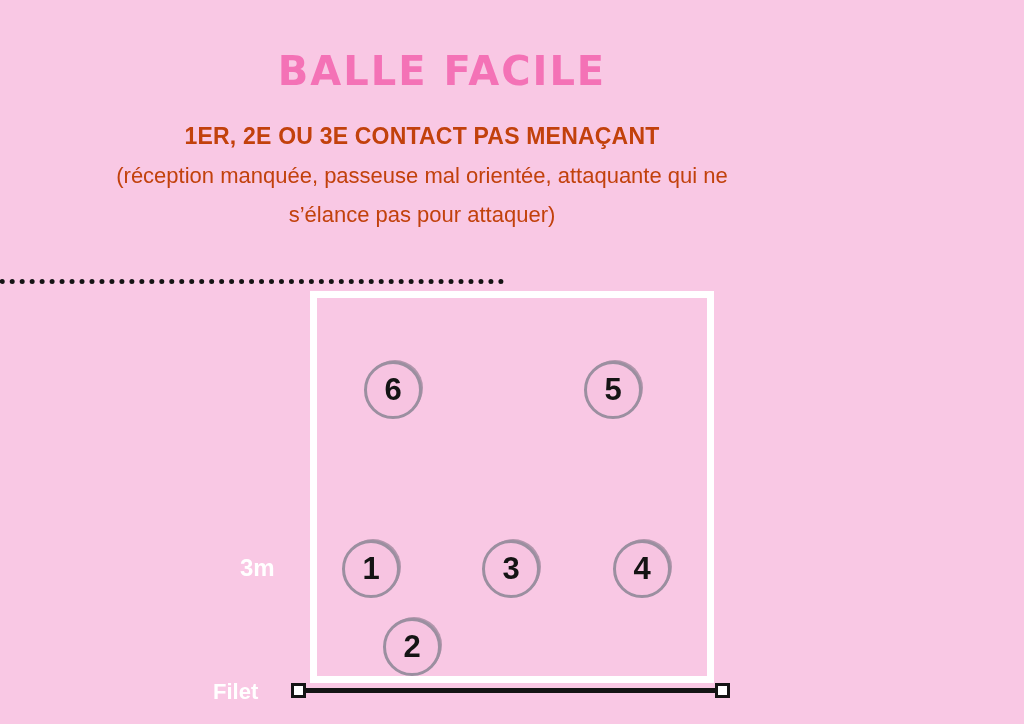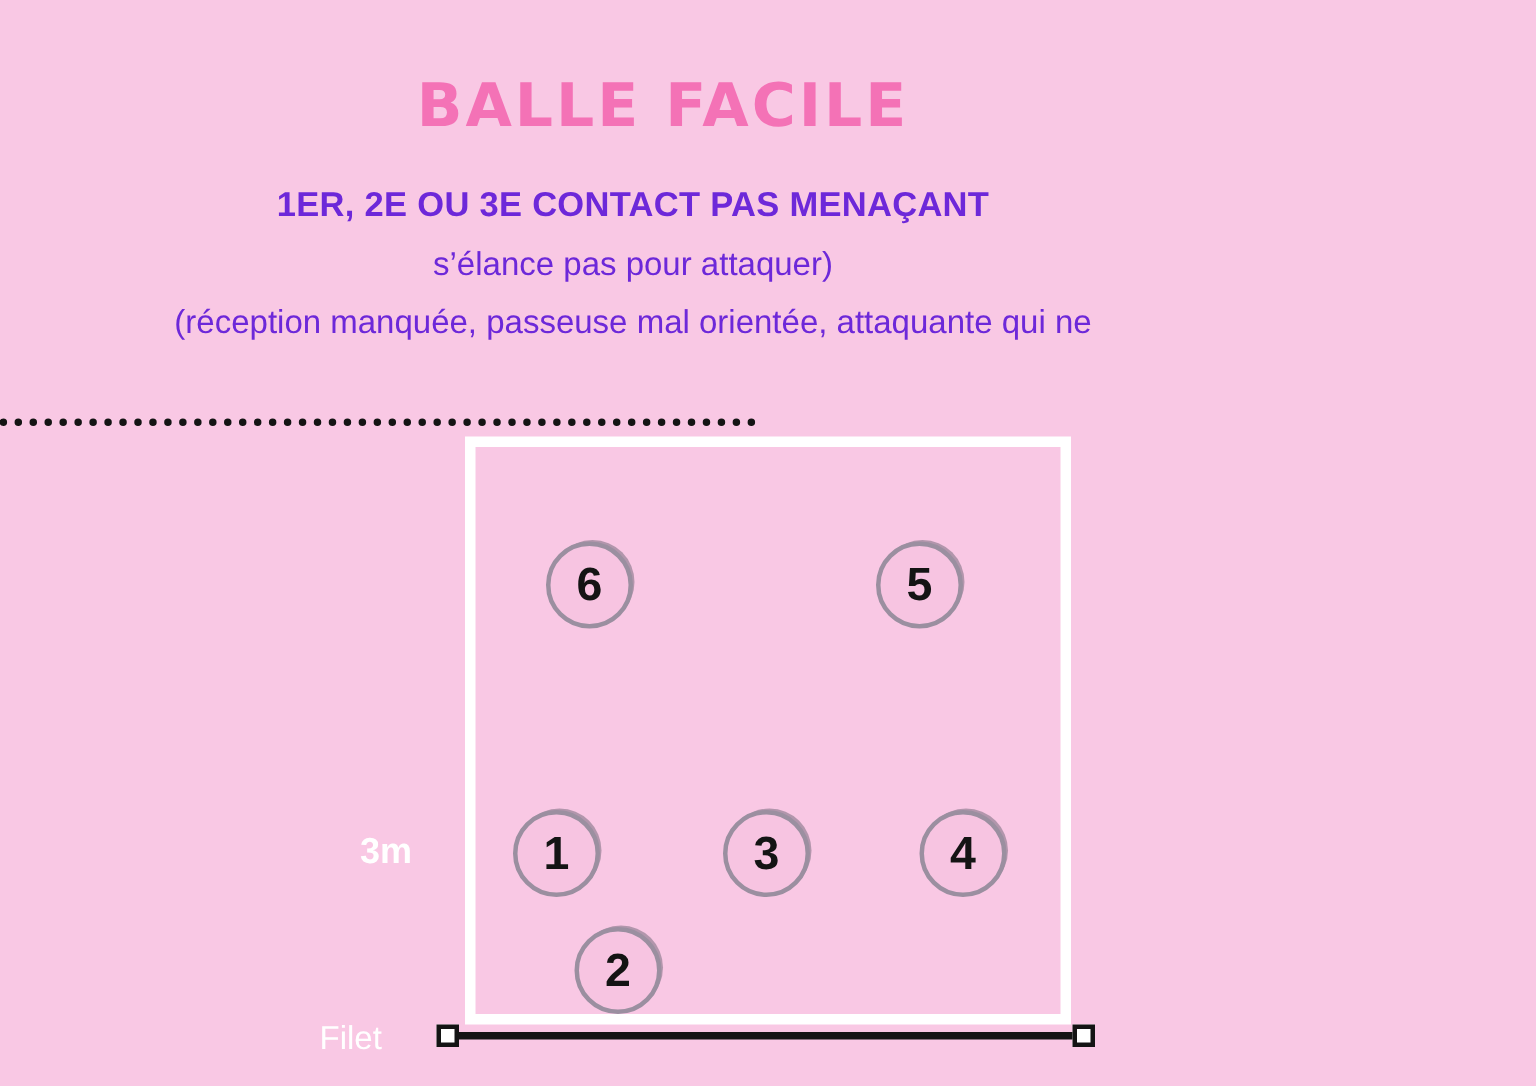--- a/index.html
+++ b/index.html
@@ -33,21 +33,21 @@
     font-family: "DejaVu Sans", sans-serif;
   }
 
   
   .subtitle {
     position: absolute;
     top: 120px;
     left: 0;
     width: 844px;
     text-align: center;
-    color: #6d28d9;
+    color: #c2410c;
   }
   .subtitle .line-strong {
     font-size: 23px;
     font-weight: 700;
     letter-spacing: 0.2px;
     line-height: 33px;
     text-transform: uppercase;
   }
   .subtitle .line-note {
     font-size: 22px;
@@ -112,21 +112,21 @@
     border: 3px solid #141414;
     box-sizing: border-box;
   }
   .net-post.left  { left: 291px; }
   .net-post.right { left: 715px; }
   .label-filet {
     position: absolute;
     left: 213px;
     top: 679px;
     font-size: 22px;
-    font-weight: 400;
+    font-weight: 700;
     color: #ffffff;
   }
 
   
   .player {
     position: absolute;
     width: 58px;
     height: 58px;
     border-radius: 50%;
     border: 3px solid #9b8fa0;
@@ -144,22 +144,22 @@
 </style>
 </head>
 <body>
 
 <div class="page">
 
   <div class="title">BALLE FACILE</div>
 
   <div class="subtitle">
     <div class="line-strong">1ER, 2E OU 3E CONTACT PAS MENAÇANT</div>
+    <div class="line-note">(réception manquée, passeuse mal orientée, attaquante qui ne</div>
     <div class="line-note">s’élance pas pour attaquer)</div>
-    <div class="line-note">(réception manquée, passeuse mal orientée, attaquante qui ne</div>
   </div>
 
   <div class="court-wrap">
     <div class="court-inner"></div>
     <div class="court-border"></div>
   </div>
 
   <div class="line-3m"></div>
   <div class="label-3m">3m</div>
 

